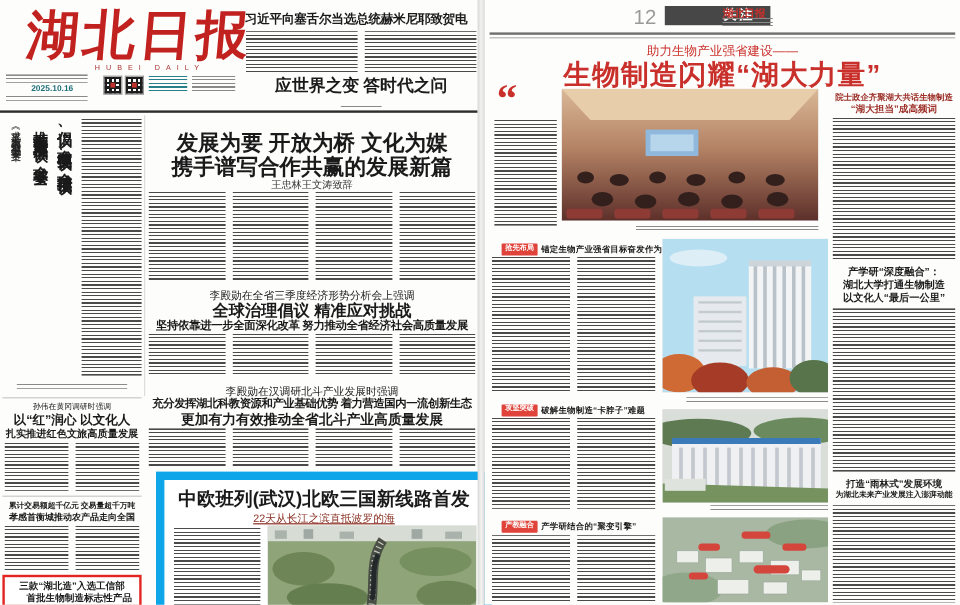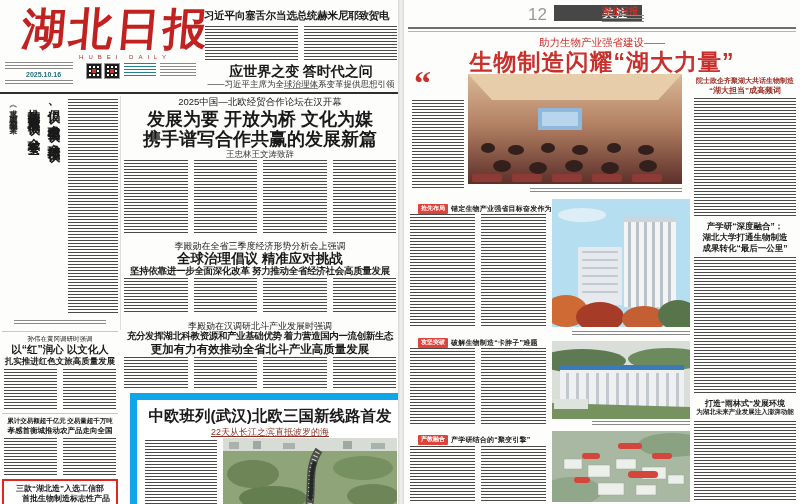--- a/index.html
+++ b/index.html
@@ -69,33 +69,31 @@
     </div>
   <div class="abs greek-teal" style="left:124px;top:63px;width:32px;height:15px;"></div>
   <div class="abs greek-light" style="left:160px;top:63px;width:36px;height:15px;"></div>
 
   <div class="abs b nw" style="left:204px;top:9px;font-size:10.5px;letter-spacing:-0.2px;">习近平向塞舌尔当选总统赫米尼耶致贺电</div>
   <div class="abs cols" style="left:205px;top:26px;width:192px;height:34px;">
     <div class="greek"></div>
       <div class="greek"></div>
   </div>
   <div class="abs b c serif nw" style="left:205px;top:63px;width:192px;font-size:14px;">应世界之变  答时代之问</div>
-  <div class="abs c nw" style="left:205px;top:79px;width:192px;font-size:8.5px;color:#333;">——习近平主席为全球治理体系变革提供思想引领</div>
   <div class="abs greek-light" style="left:284px;top:88px;width:34px;height:2px;"></div>
 
   <div class="abs rule-dark" style="left:0;top:92px;width:398px;"></div>
 
   <div class="abs vertical" style="left:8px;top:102px;height:212px;font-size:8.5px;color:#222;letter-spacing:1px;">《求是》杂志发表习近平总书记重要文章</div>
   <div class="abs vertical b" style="left:25px;top:99px;height:228px;font-size:12.5px;letter-spacing:1.5px;">推动落实全球发展倡议、全球安全</div>
   <div class="abs vertical b" style="left:45px;top:99px;height:228px;font-size:12.5px;letter-spacing:1px;">倡议、全球文明倡议、全球治理倡议</div>
   <div class="abs greek" style="left:68px;top:99px;width:50px;height:214px;"></div>
   <div class="abs greek-light" style="left:14px;top:320px;width:92px;height:4px;"></div>
   <div class="abs" style="left:120px;top:96px;width:1px;height:234px;background:#ddd;"></div>
 
-  <div class="abs c nw" style="left:122px;top:96px;width:276px;font-size:9.5px;">2025中国—北欧经贸合作论坛在汉开幕</div>
   <div class="abs c b nw" style="left:122px;top:107px;width:276px;font-size:18px;">发展为要  开放为桥  文化为媒</div>
   <div class="abs c b nw" style="left:122px;top:127px;width:276px;font-size:18px;">携手谱写合作共赢的发展新篇</div>
   <div class="abs c nw" style="left:122px;top:149px;width:276px;font-size:8.5px;color:#333;">王忠林王文涛致辞</div>
   <div class="abs cols" style="left:124px;top:160px;width:272px;height:74px;">
     <div class="greek"></div>
       <div class="greek"></div>
       <div class="greek"></div>
       <div class="greek"></div>
   </div>
 
@@ -324,19 +322,19 @@
       </g>
     </svg>
   </div>
 
   <div class="abs c b darkred nw" style="left:288px;top:76px;width:106px;font-size:7px;">院士政企齐聚湖大共话生物制造</div>
   <div class="abs c b darkred nw" style="left:288px;top:85px;width:106px;font-size:8px;">“湖大担当”成高频词</div>
   <div class="abs greek" style="left:290px;top:98px;width:102px;height:118px;"></div>
 
   <div class="abs c b nw" style="left:288px;top:221px;width:106px;font-size:8.5px;">产学研“深度融合”：</div>
   <div class="abs c b nw" style="left:288px;top:232px;width:106px;font-size:8.5px;">湖北大学打通生物制造</div>
-  <div class="abs c b nw" style="left:288px;top:243px;width:106px;font-size:8.5px;">成果转化“最后一公里”</div>
+  <div class="abs c b nw" style="left:288px;top:243px;width:106px;font-size:8.5px;">以文化人“最后一公里”</div>
   <div class="abs greek" style="left:290px;top:257px;width:102px;height:136px;"></div>
 
   <div class="abs c b nw" style="left:288px;top:398px;width:106px;font-size:8px;">打造“雨林式”发展环境</div>
   <div class="abs c b nw" style="left:288px;top:408px;width:106px;font-size:6.5px;">为湖北未来产业发展注入澎湃动能</div>
   <div class="abs greek" style="left:290px;top:421px;width:102px;height:81px;"></div>
 </div>
 
 </body></html>

